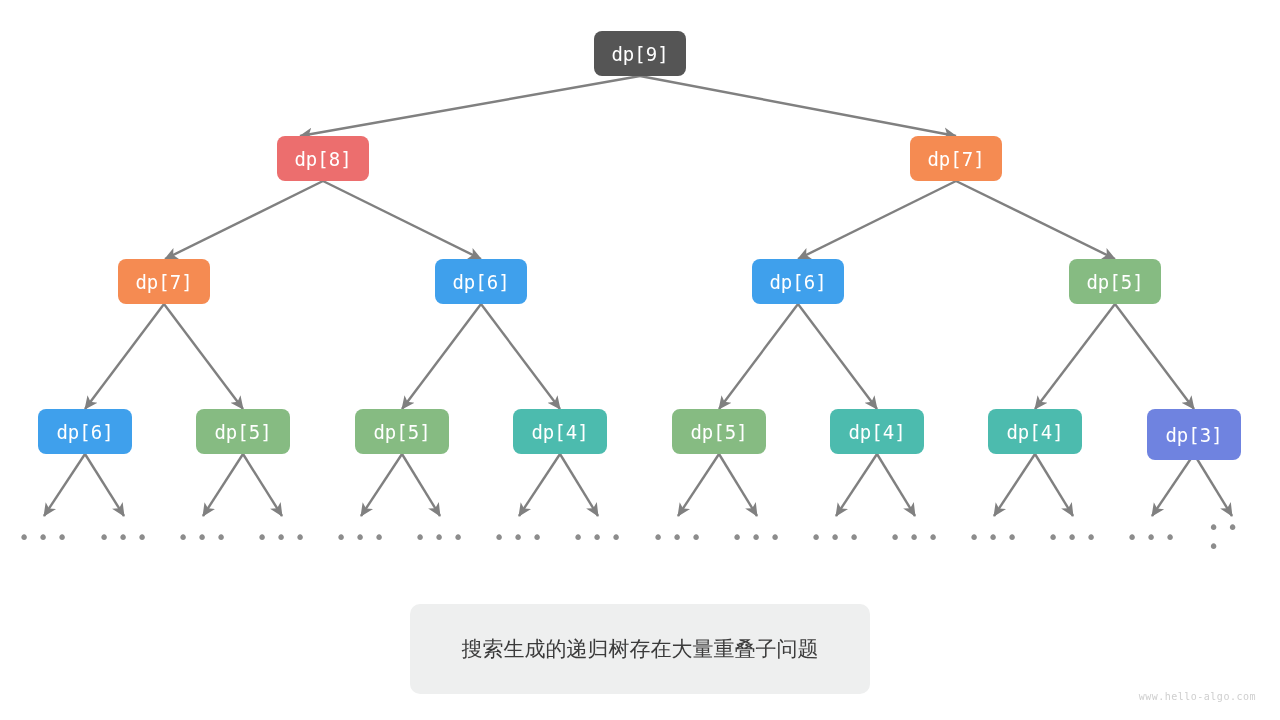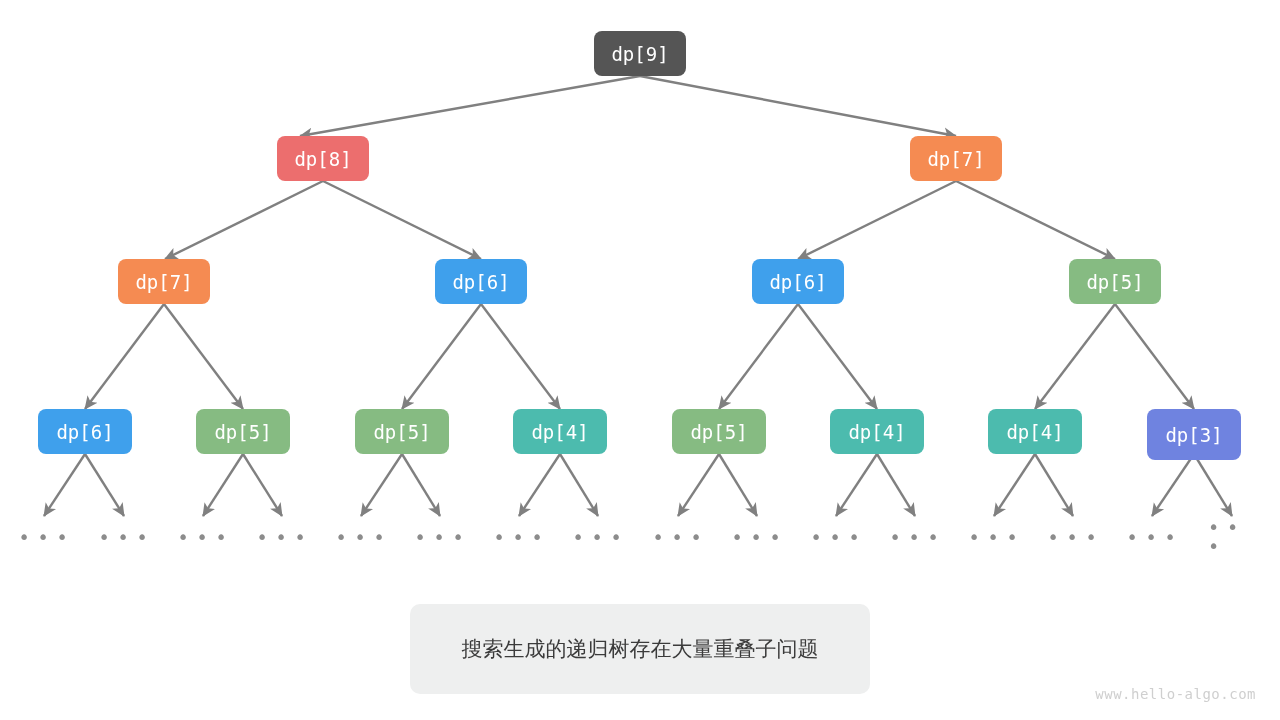--- a/index.html
+++ b/index.html
@@ -77,21 +77,21 @@
     vertical-align: super;
     line-height: 0;
   }
   #watermark {
     position: antialiased;
     position: absolute;
     right: 24px;
     bottom: 18px;
     color: #cfcfcf;
     font-family: "DejaVu Sans Mono", monospace;
-    font-size: 14px;
+    font-size: 10px;
     letter-spacing: 0.5px;
     z-index: 3;
   }
 </style>
 </head>
 <body>
 
 <div id="canvas">
 
   <svg id="edges" viewBox="0 0 1280 720">

